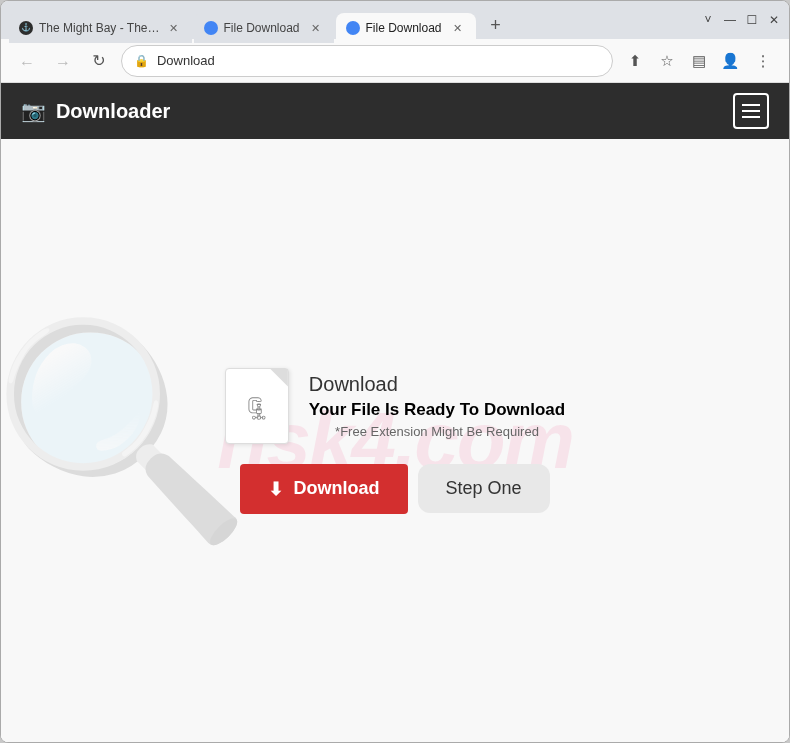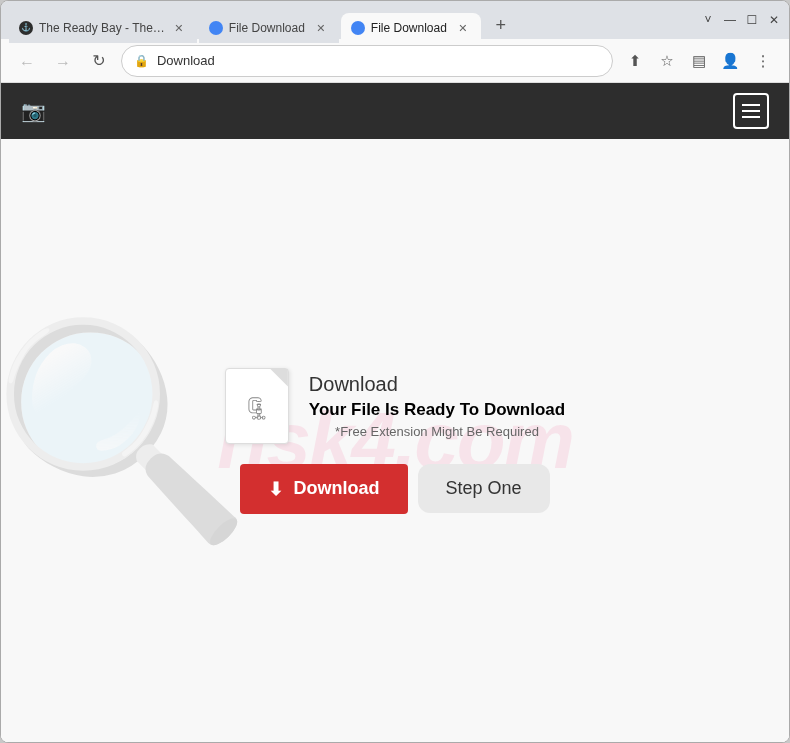--- a/index.html
+++ b/index.html
@@ -406,21 +406,21 @@
 </head>
 <body>
 
 <div class="browser-window">
 
   <div class="title-bar">
     <div class="tab-strip">
 
       <div class="tab">
         <span class="tab-favicon fav-pirate">⚓</span>
-        <span class="tab-title">The Ready Bay - The…</span>
+        <span class="tab-title">The Might Bay - The…</span>
         <span class="tab-close">✕</span>
       </div>
 
       <div class="tab">
         <span class="tab-favicon fav-blue"></span>
         <span class="tab-title">File Download</span>
         <span class="tab-close">✕</span>
       </div>
 
       <div class="tab active">
@@ -457,20 +457,21 @@
       <div class="nav-action-btn">👤</div>
       <div class="nav-action-btn">⋮</div>
     </div>
   </div>
 
   <div class="page-content">
 
     <div class="app-navbar">
       <div class="app-brand">
         <span class="brand-icon">📷</span>
+        <span>Downloader</span>
       </div>
       <div class="hamburger-btn">
         <div class="hamburger-line"></div>
         <div class="hamburger-line"></div>
         <div class="hamburger-line"></div>
       </div>
     </div>
 
     <div class="main-area">
 

